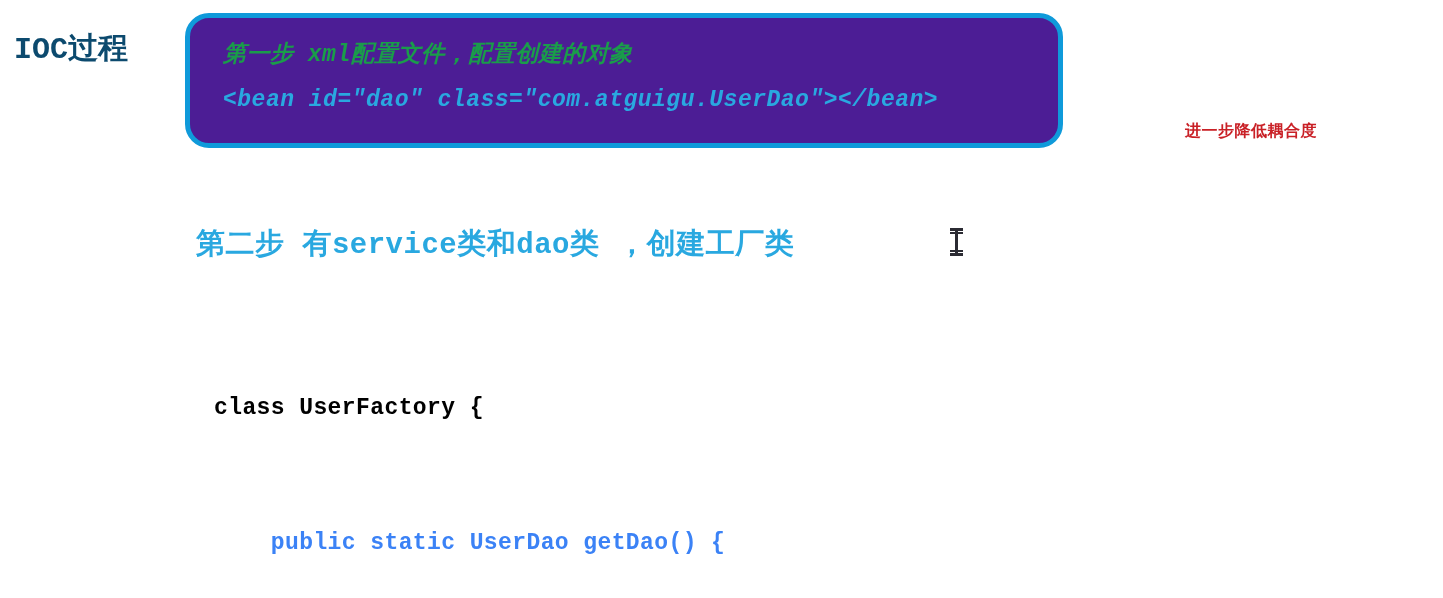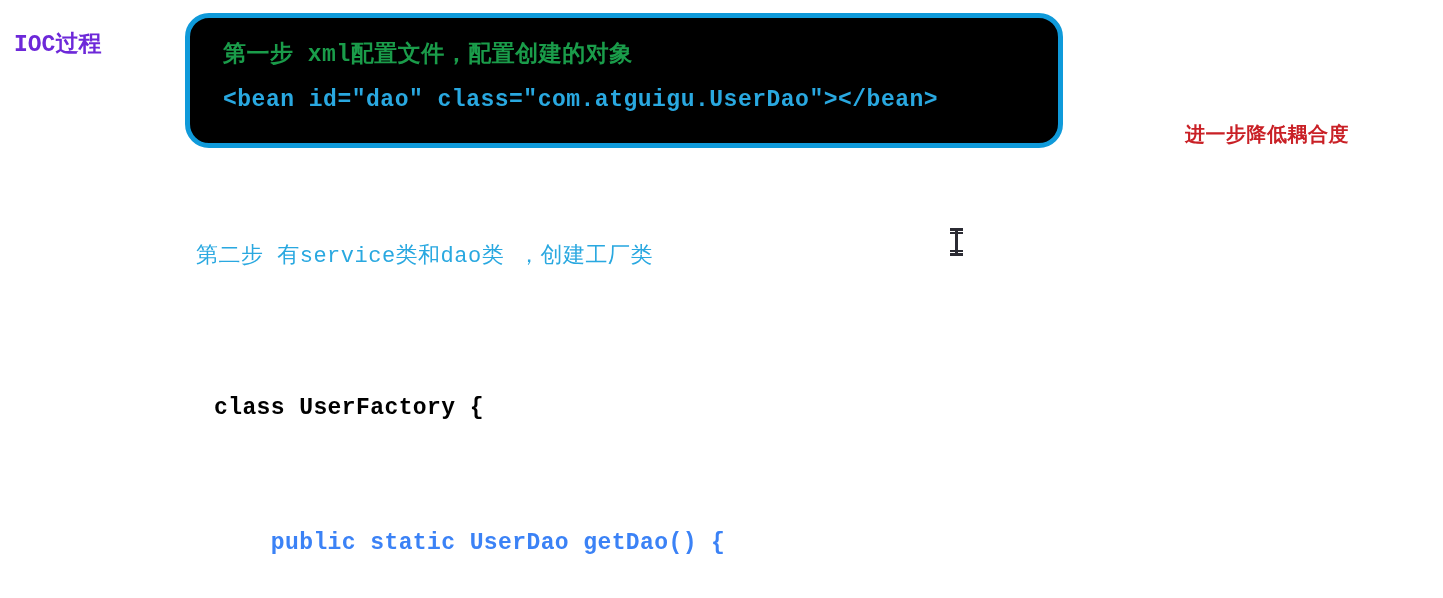--- a/index.html
+++ b/index.html
@@ -15,38 +15,39 @@
     font-family: "Liberation Serif", "DejaVu Serif", serif;
     -webkit-font-smoothing: none;
   }
 
   
   #ioc-label {
     position: absolute;
     left: 14px;
     top: 28px;
     font-family: "Liberation Mono", "DejaVu Sans Mono", monospace;
-    font-size: 23px;
+    font-size: 30px;
     font-weight: 700;
-    color: #6d28d9;
+    color: #0c4a6e;
     letter-spacing: 0px;
     white-space: nowrap;
   }
 
   
   #step1-box {
     position: absolute;
     left: 185px;
     top: 13px;
     width: 878px;
     height: 135px;
     border: 5px solid #0f9ada;
     border-radius: 24px;
     box-sizing: border-box;
-    background: #000000;
+    background: #4c1d95;
+    font-style: italic;
   }
   #step1-box .line {
     position: absolute;
     left: 33px;
     white-space: nowrap;
     font-family: "Liberation Mono", "DejaVu Sans Mono", monospace;
     font-weight: 700;
   }
   #step1-line1 {
     top: 20px;
@@ -60,35 +61,35 @@
     color: #29a8e0;
     letter-spacing: 0.5px;
   }
 
   
   #coupling-note {
     position: absolute;
     left: 1185px;
     top: 121px;
     font-family: "Liberation Mono", "DejaVu Sans Mono", monospace;
-    font-size: 20px;
+    font-size: 16px;
     font-weight: 700;
     color: #c92026;
     white-space: nowrap;
     letter-spacing: 0.5px;
   }
 
   
   #step2-heading {
     position: absolute;
     left: 196px;
-    top: 240px;
+    top: 224px;
     font-family: "Liberation Mono", "DejaVu Sans Mono", monospace;
-    font-size: 22px;
-    font-weight: 400;
+    font-size: 29px;
+    font-weight: 700;
     color: #29a8e0;
     white-space: nowrap;
     letter-spacing: 0.5px;
   }
 
   
   #text-cursor {
     position: absolute;
     left: 950px;
     top: 228px;

